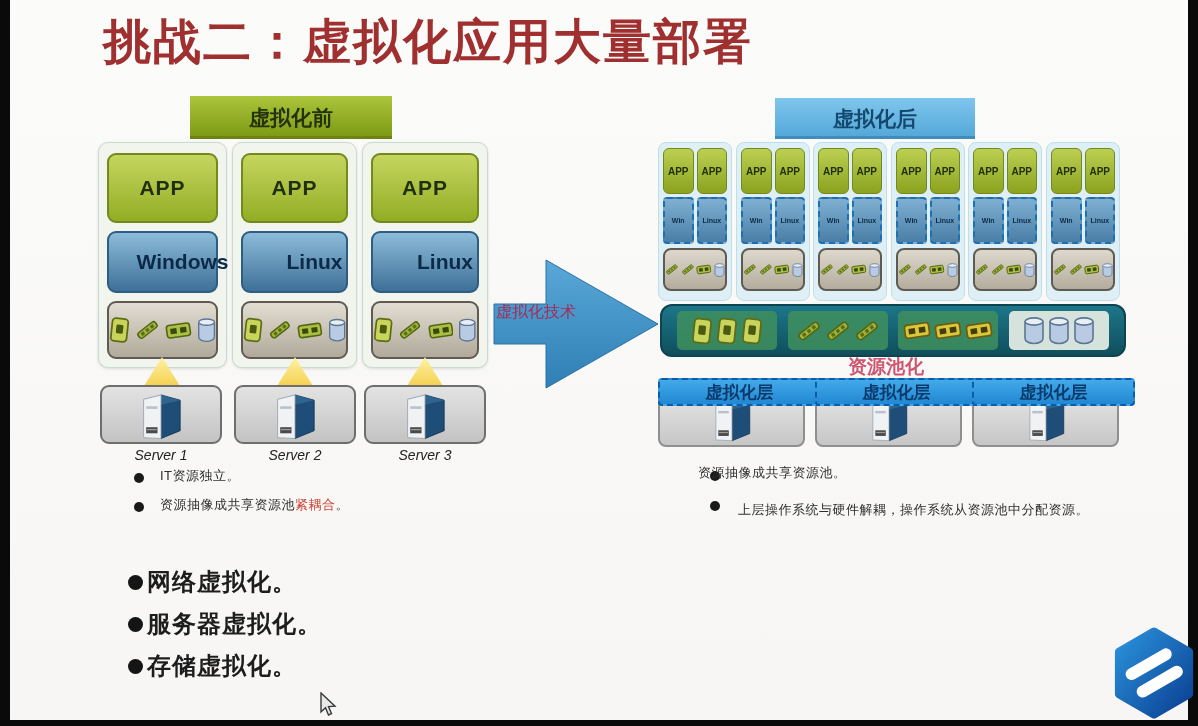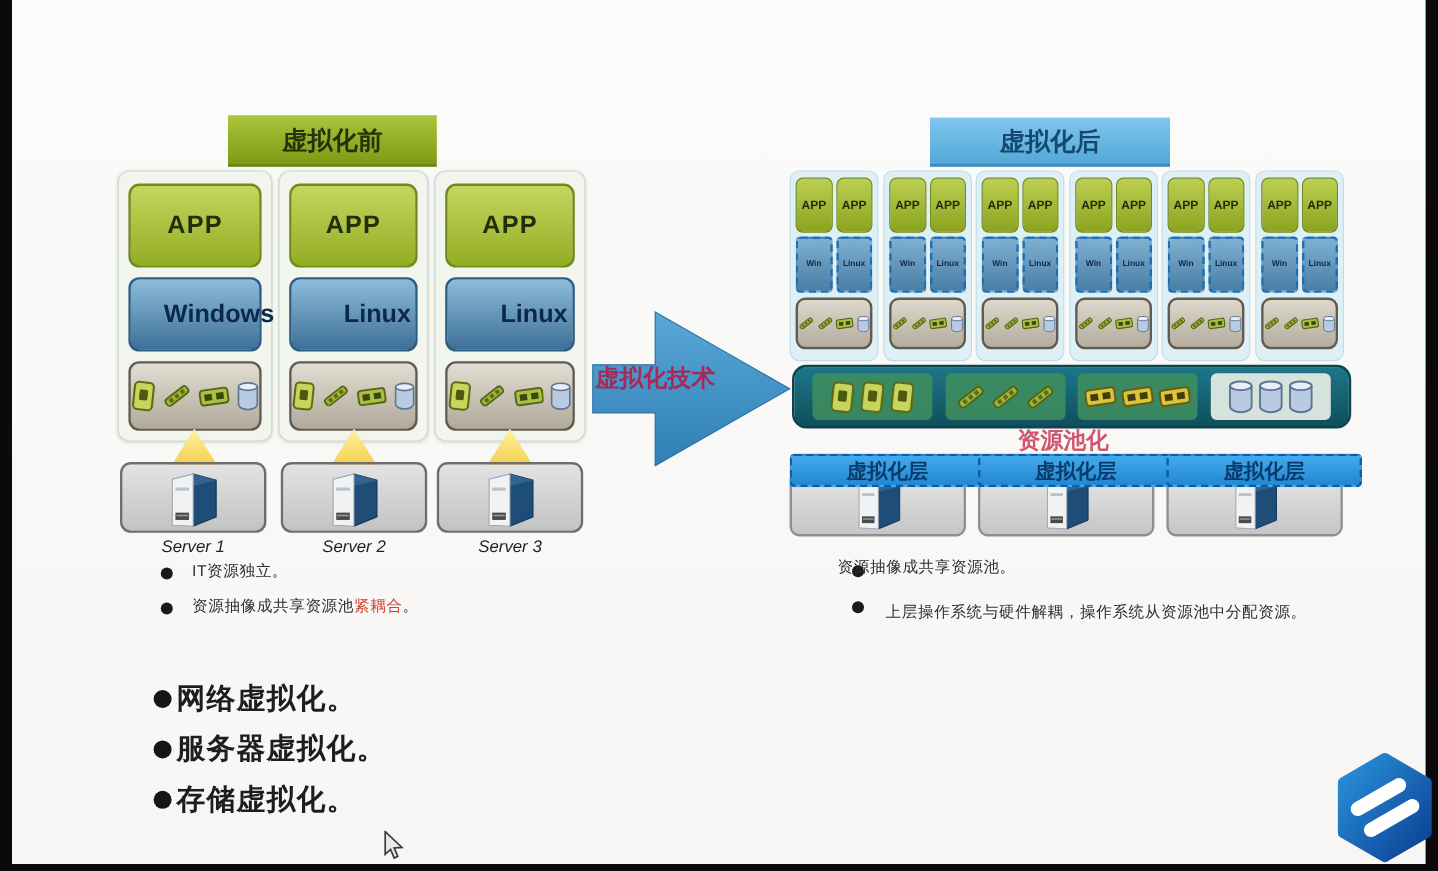--- a/index.html
+++ b/index.html
@@ -9,21 +9,21 @@
   .slide { position:absolute; left:10px; right:10px; top:0; bottom:6px;
            background:linear-gradient(180deg,#fbfbfa 0%,#f7f6f4 100%); }
 
   .abs { position:absolute; }
 
   .title { left:93px; top:10px; width:800px; font-size:48px; font-weight:bold;
            color:#a0302f; letter-spacing:2px; white-space:nowrap; }
 
   
   .hdr { text-align:center; font-weight:bold; font-size:21px; }
-  .hdr-before { left:180px; top:96px; width:174px; height:43px; line-height:43px;
+  .hdr-before { left:180px; top:96px; width:202px; height:43px; line-height:43px;
                 background:linear-gradient(180deg,#abc63c,#7f9a14); color:#23330a;
                 border-bottom:3px solid #6d8410; }
   .hdr-after  { left:765px; top:98px; width:200px; height:41px; line-height:41px;
                 background:linear-gradient(180deg,#7fc6ee,#55a8d8); color:#14496f;
                 border-bottom:3px solid #3f8cbe; }
 
   
   .stack { top:142px; height:226px; background:#f1f5ee; border:1px solid #c9dad1;
            border-radius:10px; padding:10px 8px 0 8px; box-shadow:0 1px 3px rgba(0,0,0,.12); }
   .stack .app-box { height:70px; border-radius:9px; border:2px solid #74891c;
@@ -46,21 +46,21 @@
              display:flex; align-items:center; justify-content:center; }
   .srv-label { top:447px; width:122px; text-align:center; font-size:14px; color:#222;
                font-style:italic; }
 
   
   .dot { width:10px; height:10px; border-radius:50%; background:#1a1a1a; }
   .bullet-text { font-size:13px; color:#2e2e2e; letter-spacing:.5px; }
   .hl-red { color:#cf4434; }
 
   
-  .arrow-label { left:486px; top:302px; width:140px; font-size:20px; font-weight:bold;
+  .arrow-label { left:486px; top:302px; width:140px; font-size:16px; font-weight:normal;
                  color:#a62a56; white-space:nowrap; }
 
   
   .mini-col { top:142px; width:74px; height:159px; background:#def0f6;
               border:1px solid #bedfe9; border-radius:8px; padding:5px 4px; }
   .mini-row { display:flex; gap:3px; justify-content:center; }
   .mini-app { width:31px; height:46px; border-radius:6px; border:1px solid #74891c;
               background:linear-gradient(180deg,#bccf52,#8ba31f);
               display:flex; align-items:center; justify-content:center;
               font-size:10px; font-weight:bold; color:#22300a; }
@@ -150,20 +150,21 @@
       <rect x="13" y="21" width="13" height="3" fill="#b9c2cc"></rect>
       <rect x="13" y="45" width="13" height="7" fill="#4a4a4a"></rect>
       <rect x="14" y="47" width="11" height="1.5" fill="#9a9a9a"></rect>
     </symbol>
   </defs>
 </svg>
 
 <div class="frame">
   <div class="slide">
 
+    <div class="abs title">挑战二：虚拟化应用大量部署</div>
 
     <div class="abs hdr hdr-before">虚拟化前</div>
 
     <div class="abs stack" style="left:88px;width:129px;">
       <div class="app-box">APP</div>
       <div class="os-box">Windows</div>
       <div class="hw-box">
         <svg width="22" height="28">
             <use href="#sym-chip"></use>
           </svg>

